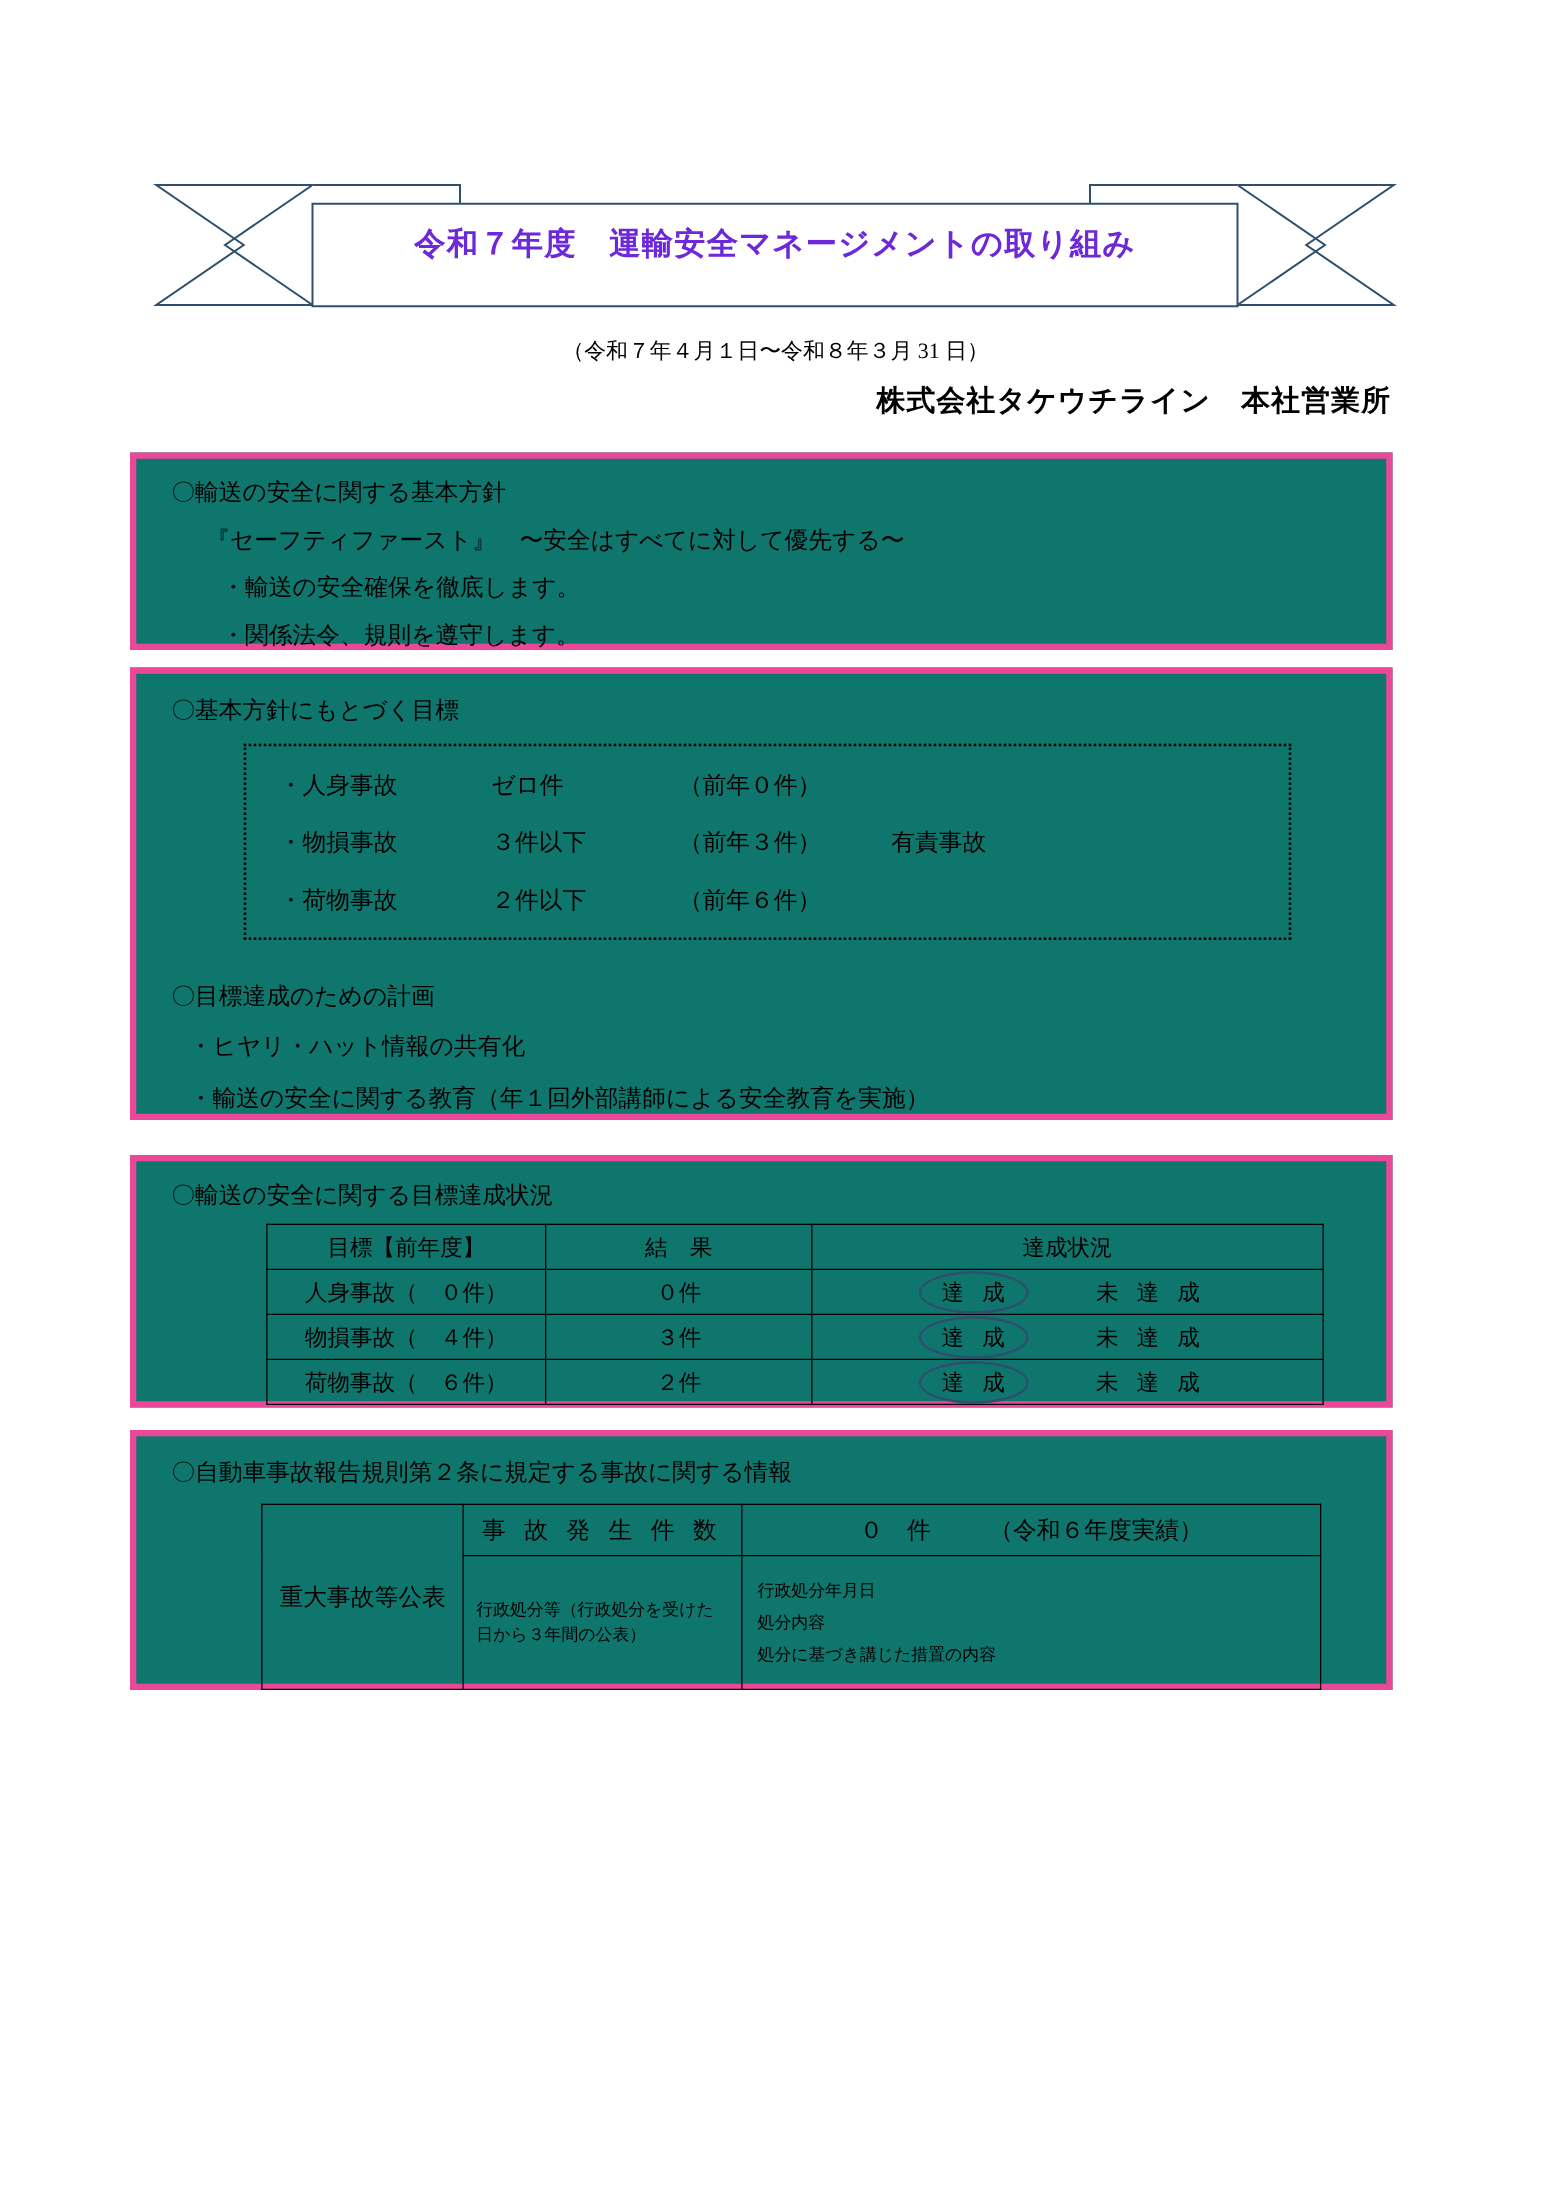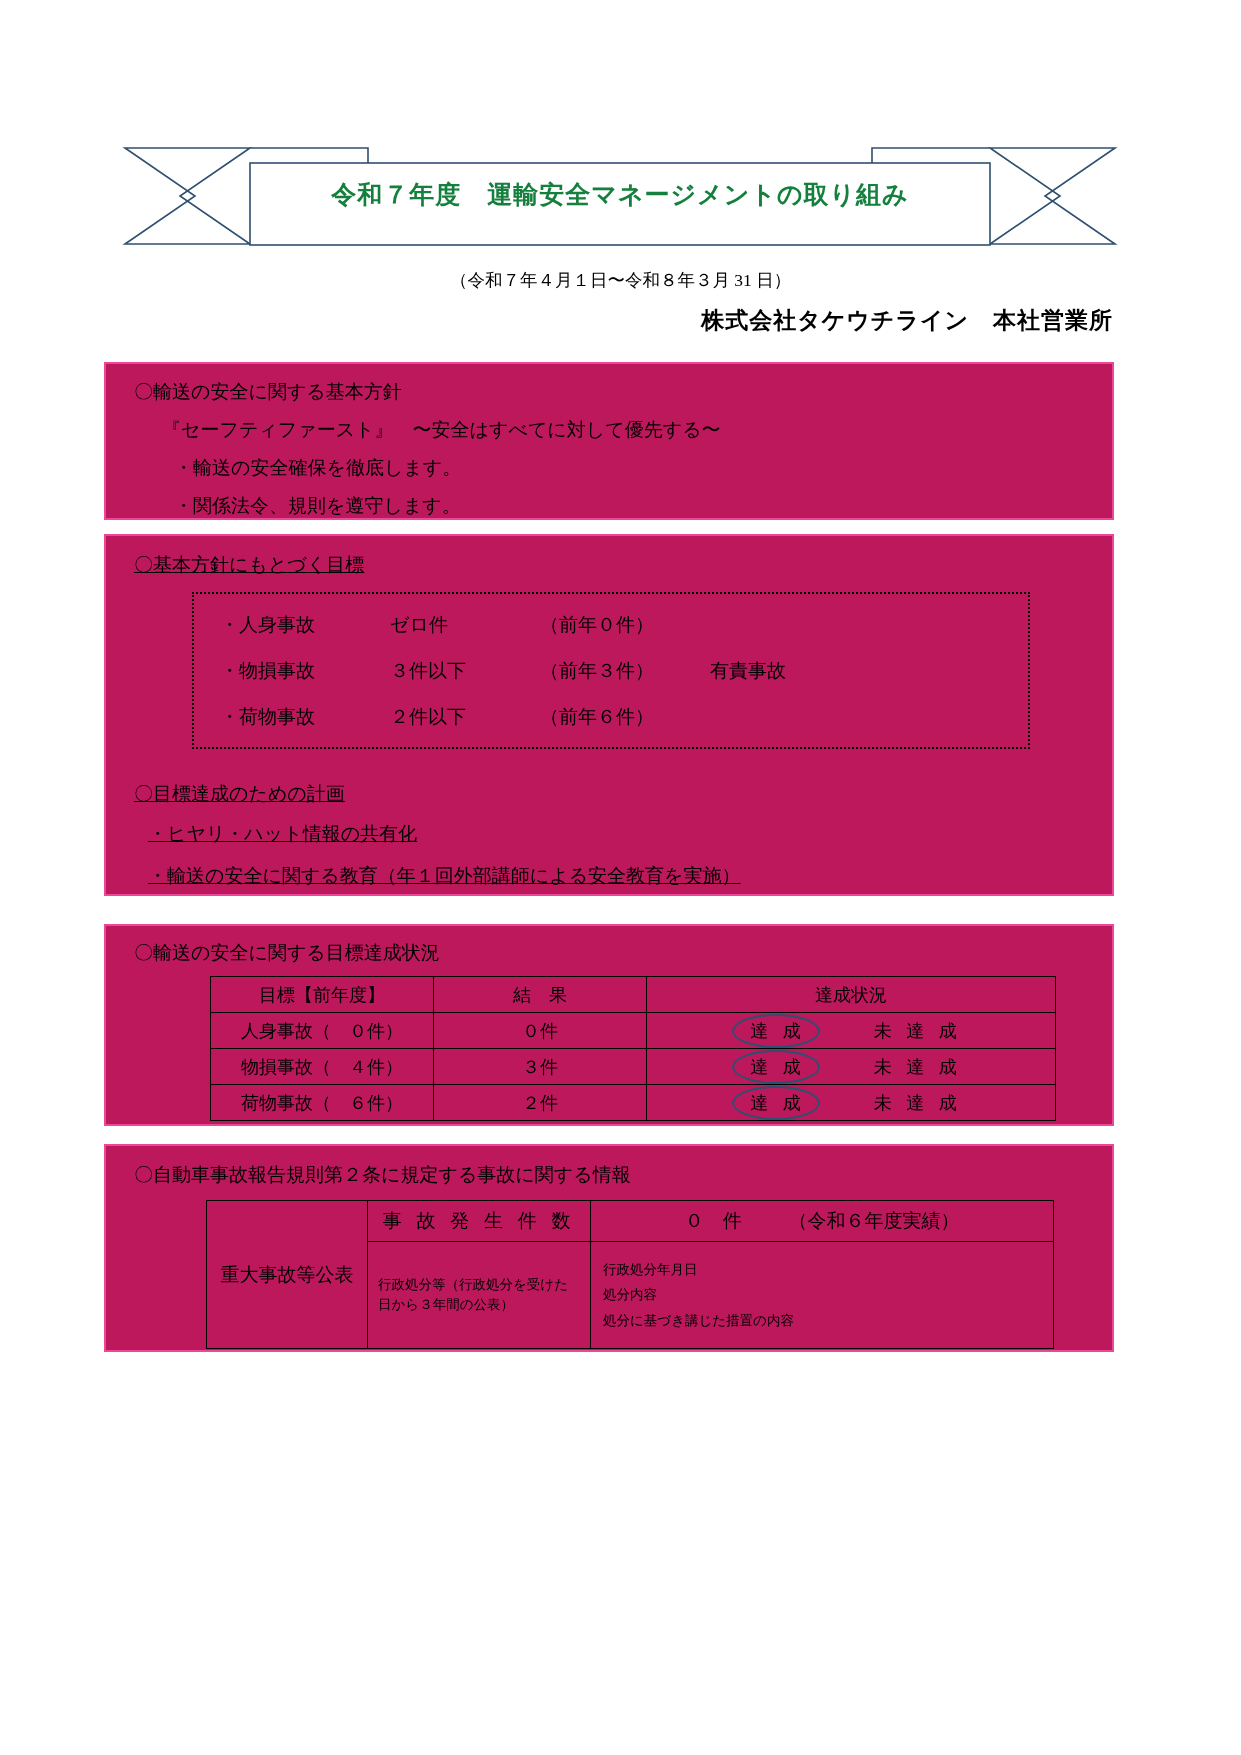--- a/index.html
+++ b/index.html
@@ -34,21 +34,21 @@
   .banner-wrap svg { display: block; }
   .banner-title {
     position: absolute;
     left: 0;
     top: 48px;
     width: 1000px;
     text-align: center;
     font-size: 25px;
     font-weight: bold;
     letter-spacing: 1px;
-    color: #15803d;
+    color: #6d28d9;
   }
 
   .period {
     position: absolute;
     top: 268px;
     left: 0;
     width: 1241px;
     text-align: center;
     font-size: 17.5px;
   }
@@ -57,43 +57,43 @@
     top: 305px;
     right: 128px;
     font-size: 23px;
     font-weight: bold;
     letter-spacing: 1px;
   }
 
   
   .box {
     position: absolute;
-    border: 2px solid #ec4899;
+    border: 5px solid #ec4899;
     box-sizing: border-box;
-    background: #be185d;
+    background: #0f766e;
   }
   #box-policy  { left: 104px; top: 362px;  width: 1010px; height: 158px; }
   #box-goals   { left: 104px; top: 534px;  width: 1010px; height: 362px; }
   #box-status  { left: 104px; top: 924px;  width: 1010px; height: 202px; }
   #box-report  { left: 104px; top: 1144px; width: 1010px; height: 208px; }
 
   .line {
     font-size: 19px;
     line-height: 1.0;
     white-space: nowrap;
   }
   .indent1 { margin-left: 28px; }
   .indent2 { margin-left: 40px; }
 
   
   .policy-inner { padding: 18px 0 0 28px; }
   .policy-inner .line { margin-bottom: 19px; }
 
   
-  .goals-inner { padding: 16px 0 0 28px; text-decoration: underline; }
+  .goals-inner { padding: 16px 0 0 28px; }
   .goal-head { font-size: 19px; margin-bottom: 14px; }
 
   .dotted-box {
     margin: 0 0 0 58px;
     width: 838px;
     border: 2px dotted #000;
     box-sizing: border-box;
     padding: 18px 0 14px 0;
   }
   .goal-row {

